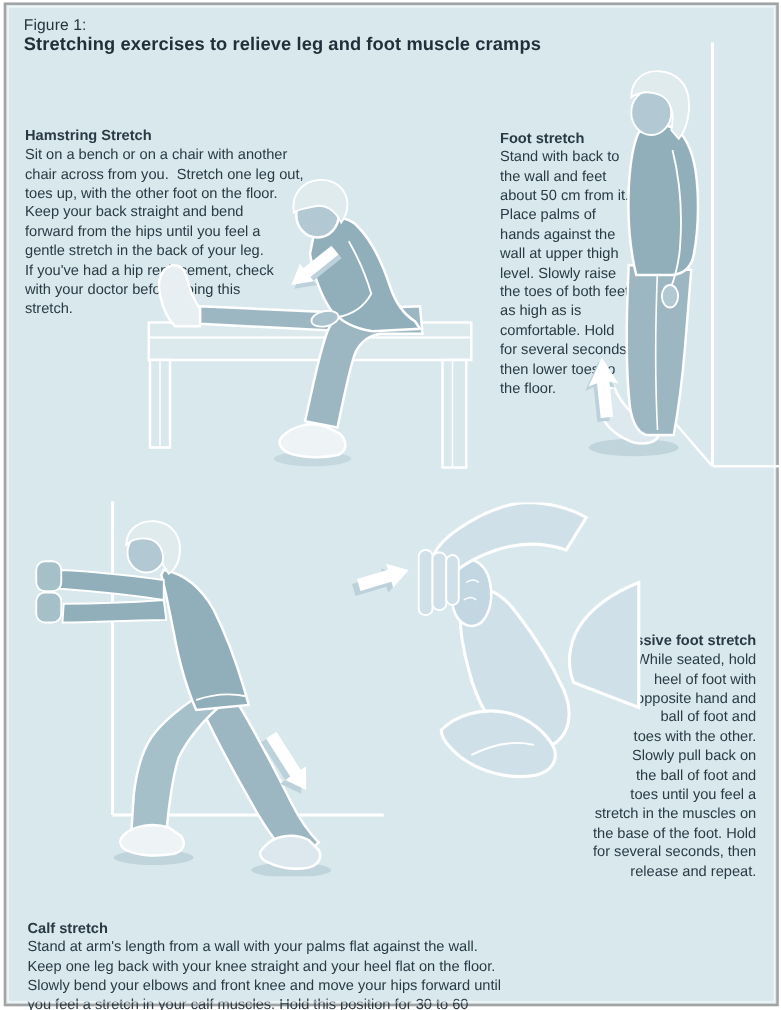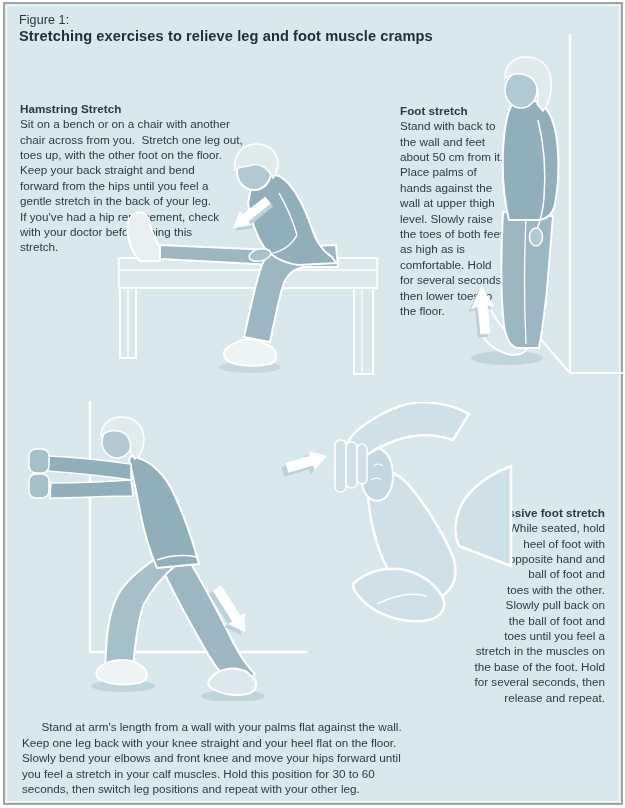--- a/index.html
+++ b/index.html
@@ -79,21 +79,21 @@
 Slowly pull back on
 the ball of foot and
 toes until you feel a
 stretch in the muscles on
 the base of the foot. Hold
 for several seconds, then
 release and repeat.</span>
     </div>
 
     <div class="abs tx tx-calf">
-      <span>Stand at arm's length from a wall with your palms flat against the wall.
+      <span class="hd">Calf stretch</span><span>Stand at arm's length from a wall with your palms flat against the wall.
 Keep one leg back with your knee straight and your heel flat on the floor.
 Slowly bend your elbows and front knee and move your hips forward until
 you feel a stretch in your calf muscles. Hold this position for 30 to 60
 seconds, then switch leg positions and repeat with your other leg.</span>
     </div>
 
     <svg class="abs" style="left:97px;top:137px;" width="283" height="238" viewBox="100 140 283 238">
 
       <g>
         <path d="M117,257 L375,257 L375,287 L117,287 Z" fill="#dceaee" stroke="#fff" stroke-width="2"></path>

